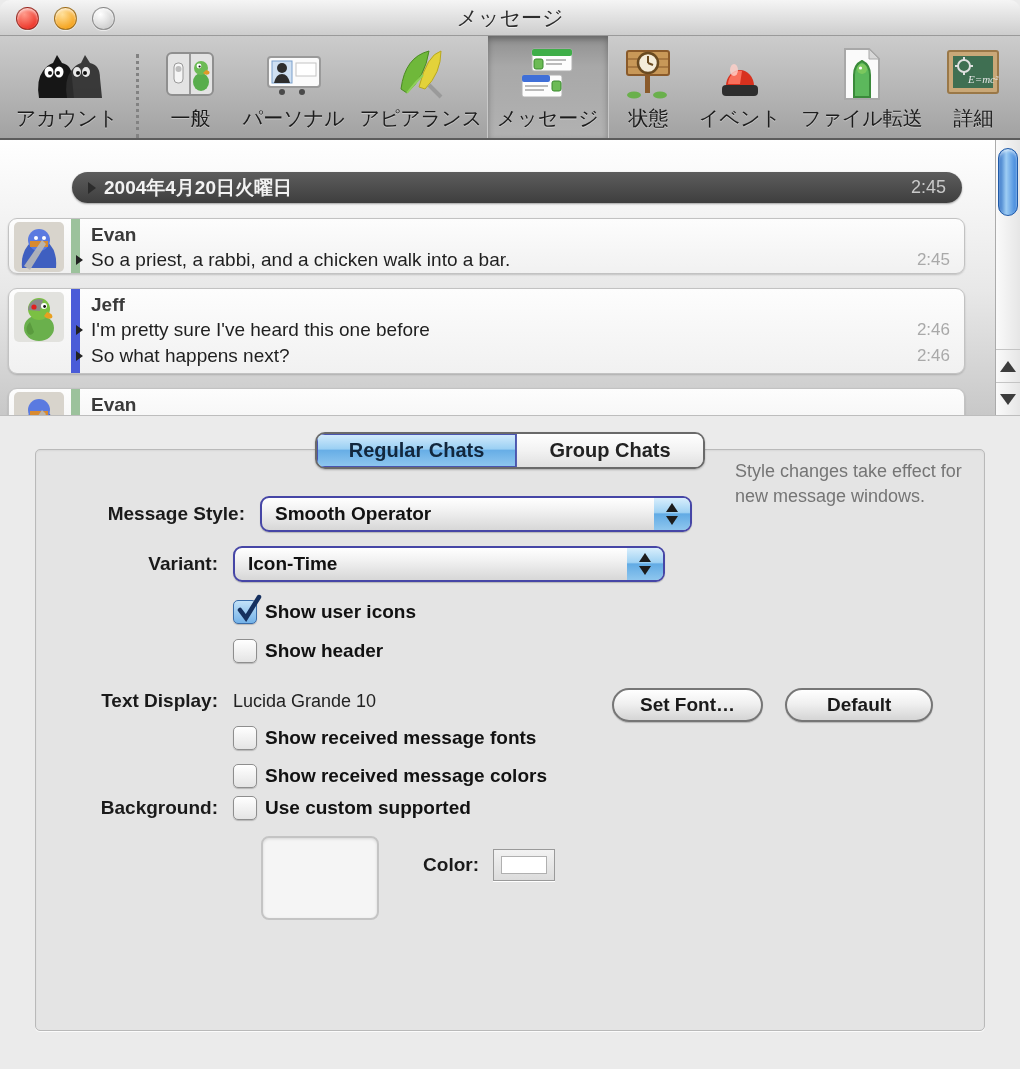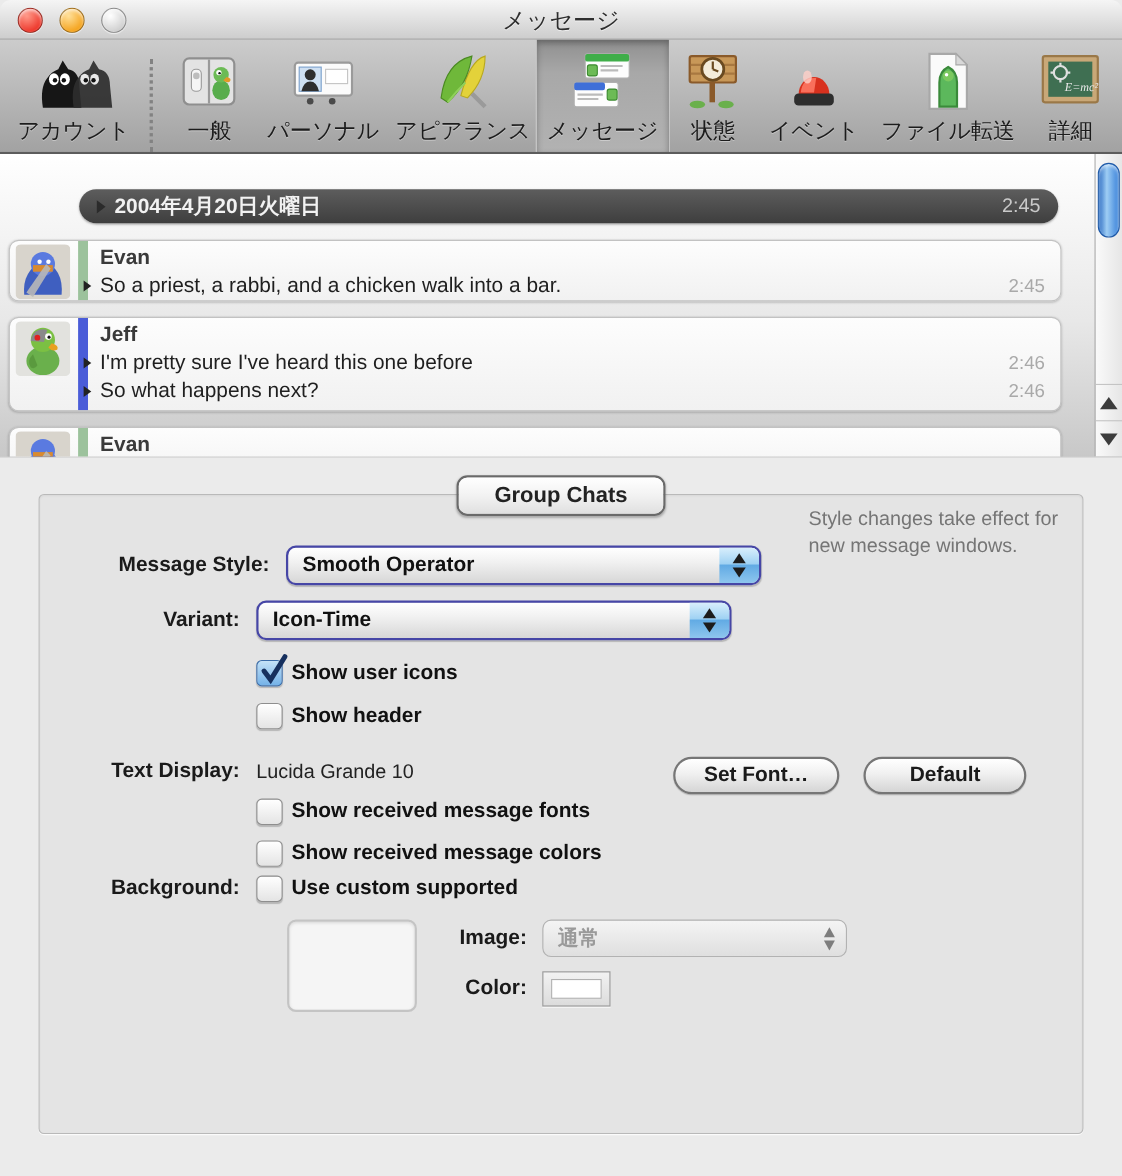--- a/index.html
+++ b/index.html
@@ -396,20 +396,21 @@
             <div class="arr-dn"></div>
           </div>
       </div>
     </div>
   </div>
 
   <div class="panel">
     <div class="groupbox"></div>
 
     <div class="tabs">
+      <div class="tab sel">Regular Chats</div>
       <div class="tab unsel">Group Chats</div>
     </div>
 
     <div class="side-note">Style changes take effect for new message windows.</div>
 
     <div class="form">
 
       <div class="frow" style="margin-bottom:14px;margin-left:27px;">
         <div class="flabel">Message Style:</div>
         <div class="popup">
@@ -485,30 +486,20 @@
         <div class="checkrow">
           <div class="checkbox"></div>
           <span class="checklabel">Use custom supported</span>
         </div>
       </div>
 
       <div class="frow" style="align-items:flex-start;">
         <div class="flabel"></div>
         <div class="image-well" style="margin-left:28px;"></div>
         <div style="margin-left:12px;">
-          <div style="display:flex; align-items:center;">
-            <span class="mini-label">Image:</span>
-            <div class="popup disabled" style="margin-left:14px;">
-              <span class="popup-value">通常</span>
-              <span class="popup-cap">
-                  <span class="cap-up"></span>
-                  <span class="cap-dn"></span>
-                </span>
-            </div>
-          </div>
           <div style="display:flex; align-items:center; margin-top:13px;">
             <span class="mini-label">Color:</span>
             <div class="color-well" style="margin-left:14px;">
               <div class="color-swatch"></div>
             </div>
           </div>
         </div>
       </div>
     </div>
   </div>

